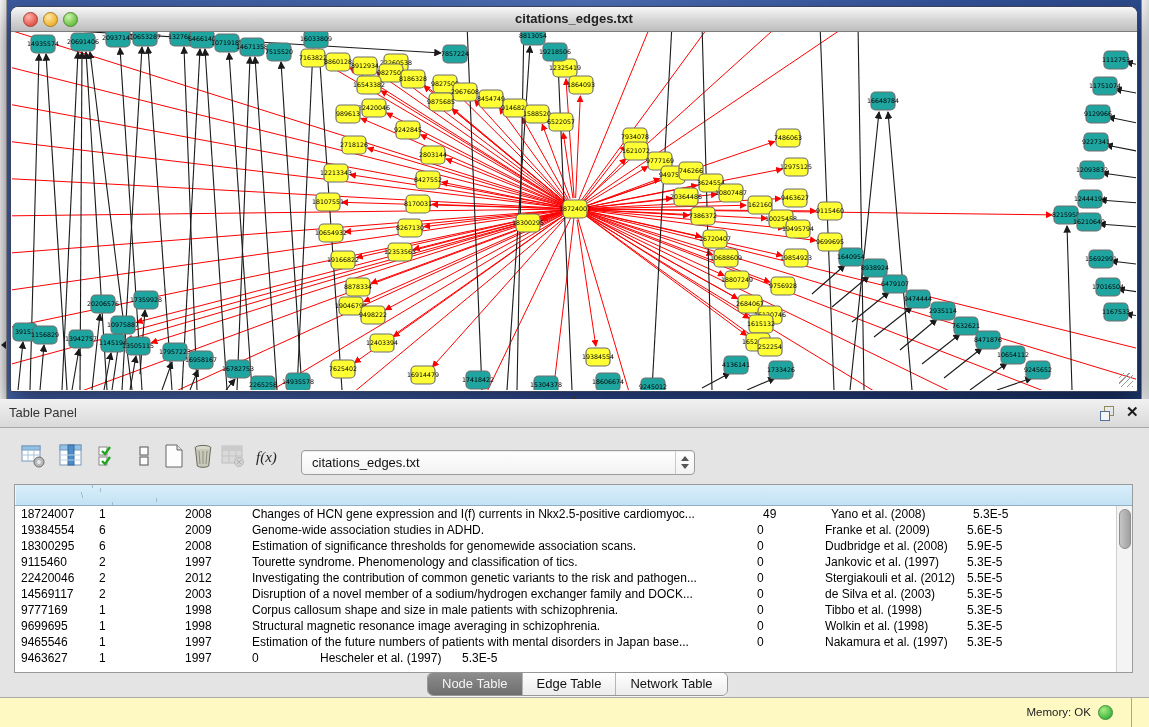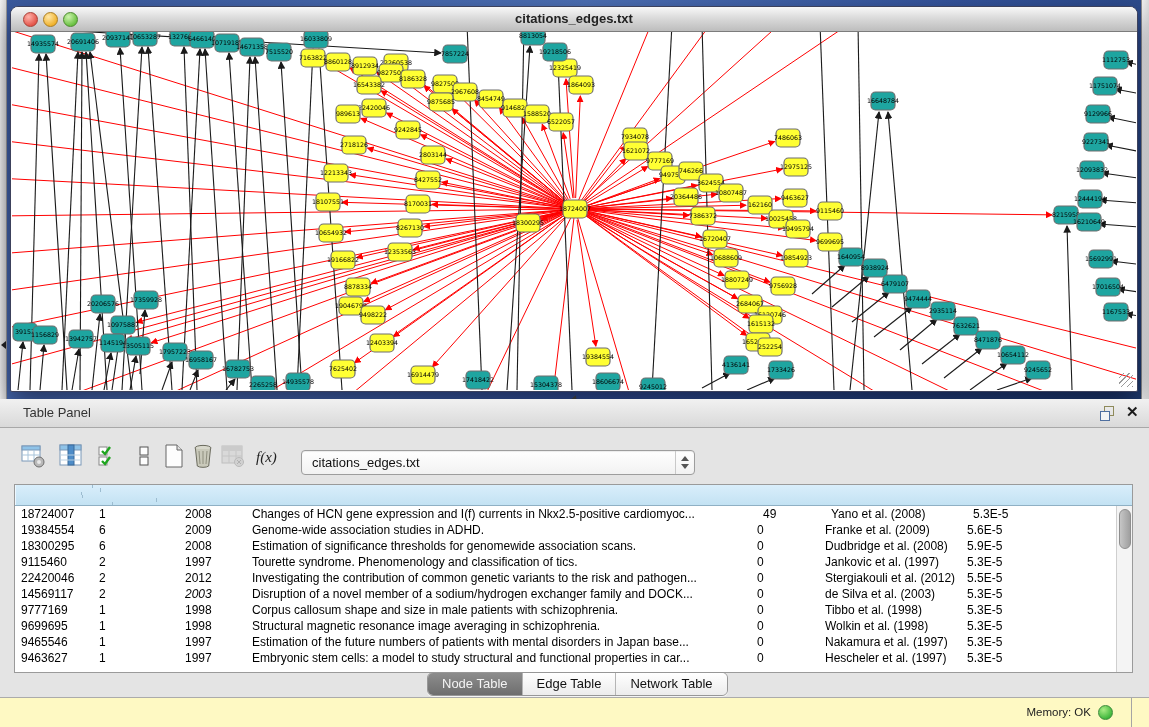--- a/index.html
+++ b/index.html
@@ -24,21 +24,21 @@
   #win-title{position:absolute;left:0;right:0;top:4px;text-align:center;font-size:13px;font-weight:bold;color:#222;}
   #canvas{position:absolute;left:1px;top:25px;width:1124px;height:358px;background:#fff;}
   #graph-svg{position:absolute;left:0;top:0;}
   #resize-grip{position:absolute;right:3px;bottom:3px;width:14px;height:14px;
     background:repeating-linear-gradient(135deg,transparent 0 3px,#9a9a9a 3px 4px);}
   #splitter-cursor{position:absolute;left:571px;top:397px;width:0;height:0;
     border-left:4px solid transparent;border-right:4px solid transparent;border-top:7px solid #333;transform:rotate(-40deg);}
   
   #table-panel{position:absolute;left:0;top:399px;width:1149px;height:328px;background:#e4e4e4;}
   #panel-header{height:28px;background:linear-gradient(#f1f1f1,#d9d9d9);border-bottom:1px solid #a8a8a8;position:relative;}
-  #panel-title{position:absolute;left:23px;top:6px;font-size:13px;color:#333;}
+  #panel-title{position:absolute;left:9px;top:6px;font-size:13px;color:#333;}
   #float-icon{position:absolute;left:1100px;top:7px;width:14px;height:14px;}
   #float-icon .sq1{position:absolute;left:4px;top:0;width:8px;height:8px;border:1.5px solid #8e8a5a;}
   #float-icon .sq2{position:absolute;left:0;top:5px;width:8px;height:8px;border:1.5px solid #4f6f9f;background:#f4f4f4;}
   #panel-close{position:absolute;left:1126px;top:4px;font-size:15px;font-weight:bold;color:#1a1a1a;}
   #toolbar{position:absolute;left:14px;top:44px;height:32px;}
   .tb-icon{position:absolute;top:0;width:26px;height:28px;}
   #fx-icon{font-size:15px;font-style:italic;font-family:"Liberation Serif",serif;color:#222;padding-top:6px;}
   #table-dropdown{position:absolute;left:287px;top:7px;width:392px;height:23px;background:linear-gradient(#ffffff,#f2f2f2);
     border:1px solid #9d9d9d;border-radius:4px;box-shadow:inset 0 1px 1px rgba(0,0,0,.08);}
   #dd-value{position:absolute;left:10px;top:4px;font-size:13px;color:#111;}
@@ -849,21 +849,21 @@
           <div class="td" style="width: 86px;">2</div>
           <div class="td" style="width: 67px;">2012</div>
           <div class="td" style="width: 505px;">Investigating the contribution of common genetic variants to the risk and pathogen...</div>
           <div class="td" style="width: 68px;">0</div>
           <div class="td" style="width: 142px;">Stergiakouli et al. (2012)</div>
           <div class="td" style="width: 105px;">5.5E-5</div>
         </div>
         <div class="tr">
           <div class="td" style="width: 78px;">14569117</div>
           <div class="td" style="width: 86px;">2</div>
-          <div class="td" style="width: 67px; font-style: italic;">2003</div>
+          <div class="td" style="width: 67px;">2003</div>
           <div class="td" style="width: 505px;">Disruption of a novel member of a sodium/hydrogen exchanger family and DOCK...</div>
           <div class="td" style="width: 68px;">0</div>
           <div class="td" style="width: 142px;">de Silva et al. (2003)</div>
           <div class="td" style="width: 105px;">5.3E-5</div>
         </div>
         <div class="tr">
           <div class="td" style="width: 78px;">9777169</div>
           <div class="td" style="width: 86px;">1</div>
           <div class="td" style="width: 67px;">1998</div>
           <div class="td" style="width: 505px;">Corpus callosum shape and size in male patients with schizophrenia.</div>
@@ -886,21 +886,20 @@
           <div class="td" style="width: 67px;">1997</div>
           <div class="td" style="width: 505px;">Estimation of the future numbers of patients with mental disorders in Japan base...</div>
           <div class="td" style="width: 68px;">0</div>
           <div class="td" style="width: 142px;">Nakamura et al. (1997)</div>
           <div class="td" style="width: 105px;">5.3E-5</div>
         </div>
         <div class="tr">
           <div class="td" style="width: 78px;">9463627</div>
           <div class="td" style="width: 86px;">1</div>
           <div class="td" style="width: 67px;">1997</div>
-          <div class="td" style="width: 505px;">Embryonic stem cells: a model to study structural and functional properties in car...</div>
           <div class="td" style="width: 68px;">0</div>
           <div class="td" style="width: 142px;">Hescheler et al. (1997)</div>
           <div class="td" style="width: 105px;">5.3E-5</div>
         </div>
       </div>
     <div id="vscroll">
       <div id="vthumb"></div>
     </div>
   </div>
 

